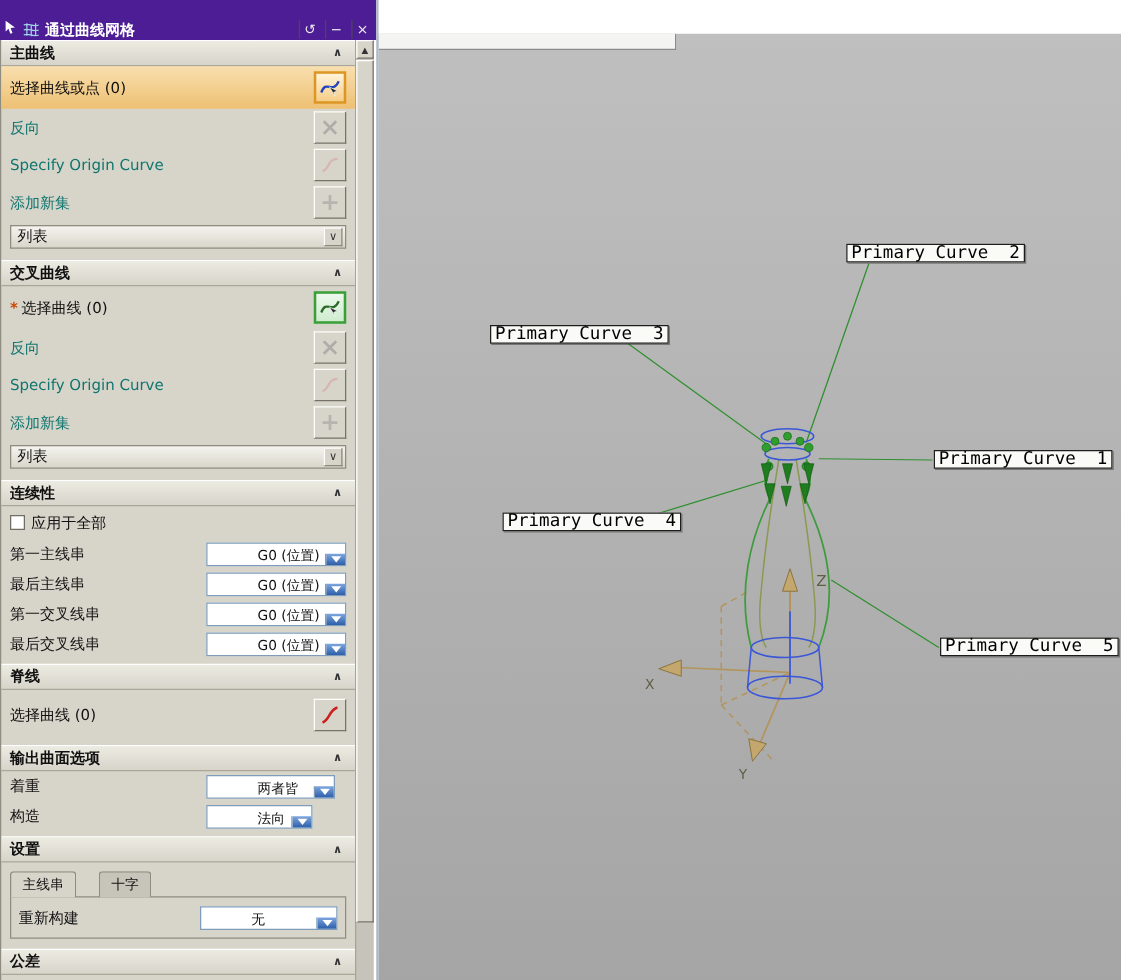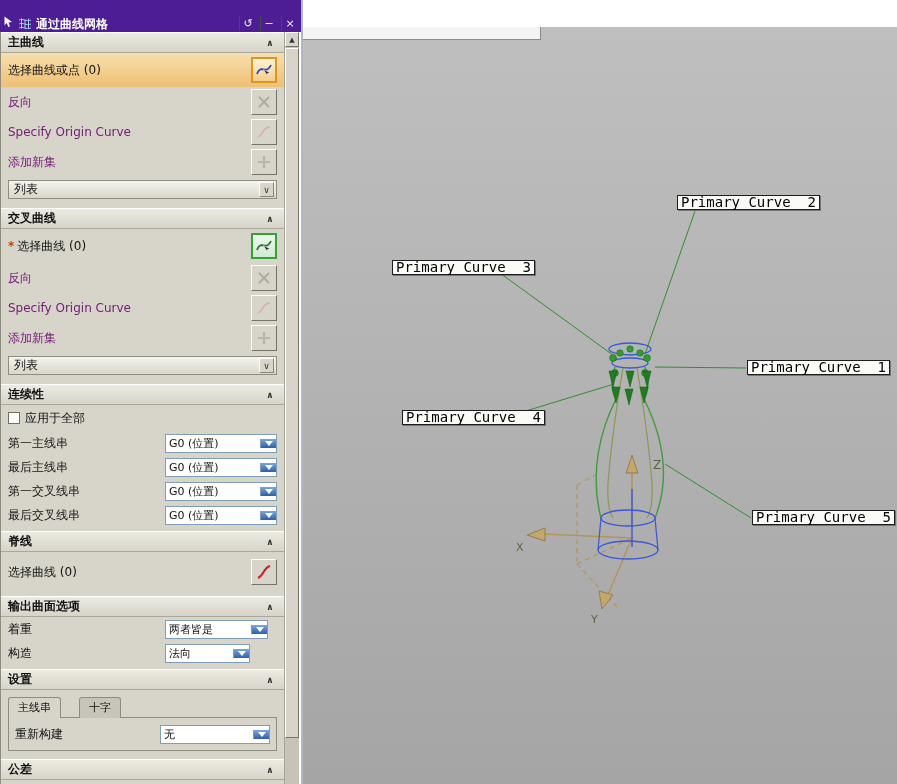--- a/index.html
+++ b/index.html
@@ -18,40 +18,40 @@
 
   .sec-header { height:21px; display:flex; align-items:center; justify-content:space-between; padding:0 7px;
     font-weight:bold; font-size:12px; background:linear-gradient(#ecebe2,#d7d4ca);
     border-top:1px solid #ffffff; border-bottom:1px solid #aaa79a; margin-top:4px; }
   .sec-header:first-child { margin-top:0; }
   .chev { font-size:9px; color:#333; width:14px; text-align:center; }
 
   .row { display:flex; align-items:center; justify-content:space-between; padding:2px 7px; min-height:28px; }
   .row.tall { min-height:34px; }
   .row-label { font-size:12px; white-space:nowrap; }
-  .row.disabled .row-label { color:#701a75; }
+  .row.disabled .row-label { color:#0f766e; }
   .hl-orange-row { background:linear-gradient(#f8dfae,#eec073); }
   .req { color:#cc4400; font-weight:bold; margin-right:3px; }
 
   .icon-btn { width:26px; height:26px; background:#d7d4ca; border:1px solid;
     border-color:#fdfdfa #75726a #75726a #fdfdfa; display:flex; align-items:center; justify-content:center; flex:none; }
   .icon-btn.hl-orange { border:2px solid #dd9626; background:linear-gradient(#fff3da,#f6cd86); }
   .icon-btn.hl-green  { border:2px solid #37a037; background:linear-gradient(#ecf8ec,#cfeccf); }
   .icon-btn.dim svg { opacity:.55; }
 
   .list-bar { margin:3px 7px 9px; height:19px; border:1px solid #8f8c80;
     background:linear-gradient(#f5f4ef,#d8d5ca); display:flex; align-items:center; justify-content:space-between; padding:0 2px 0 5px; }
   .list-chev { width:15px; height:15px; display:flex; align-items:center; justify-content:center; font-size:9px; color:#333;
     border:1px solid; border-color:#fff #8a877c #8a877c #fff; background:#d7d4ca; }
 
   .check-row { display:flex; align-items:center; gap:5px; padding:2px 7px; height:26px; }
   .checkbox { width:12px; height:12px; background:#fff; border:1px solid #6f6d64; flex:none; }
 
   .form-row { display:flex; align-items:center; justify-content:space-between; padding:1px 7px; height:24px; }
-  .combo { display:flex; height:19px; border:1px solid #7f9db9; background:#fff; align-items:center; width:112px; flex:none; }
+  .combo { display:flex; height:19px; border:1px solid #7f9db9; background:#fff; align-items:flex-end; width:112px; flex:none;padding-left:37px; }
   .combo-text { flex:1; padding:1px 3px 0; font-size:11px; white-space:nowrap; overflow:hidden; }
   .combo-btn { width:16px; background:linear-gradient(#7ea6e0,#2d5fa9); border-left:1px solid #7f9db9;
     display:flex; align-items:center; justify-content:center; flex:none; }
   .combo-btn::after { content:""; width:0; height:0; border:4px solid transparent; border-top:5px solid #fff; transform:translateY(2px); }
 
   .tabs { display:flex; padding:0 7px; margin-top:6px; position:relative; z-index:2; }
   .tab { padding:2px 9px 3px; font-size:11px; border:1px solid #8f8c80; border-bottom:none;
     background:#c7c4b9; border-radius:3px 3px 0 0; margin-right:18px; position:relative; top:1px; }
   .tab.active { background:#d7d4ca; font-weight:normal; z-index:3; }
   .groupbox { margin:0 7px; border:1px solid #8f8c80; padding:5px 4px; background:#d7d4ca; }

